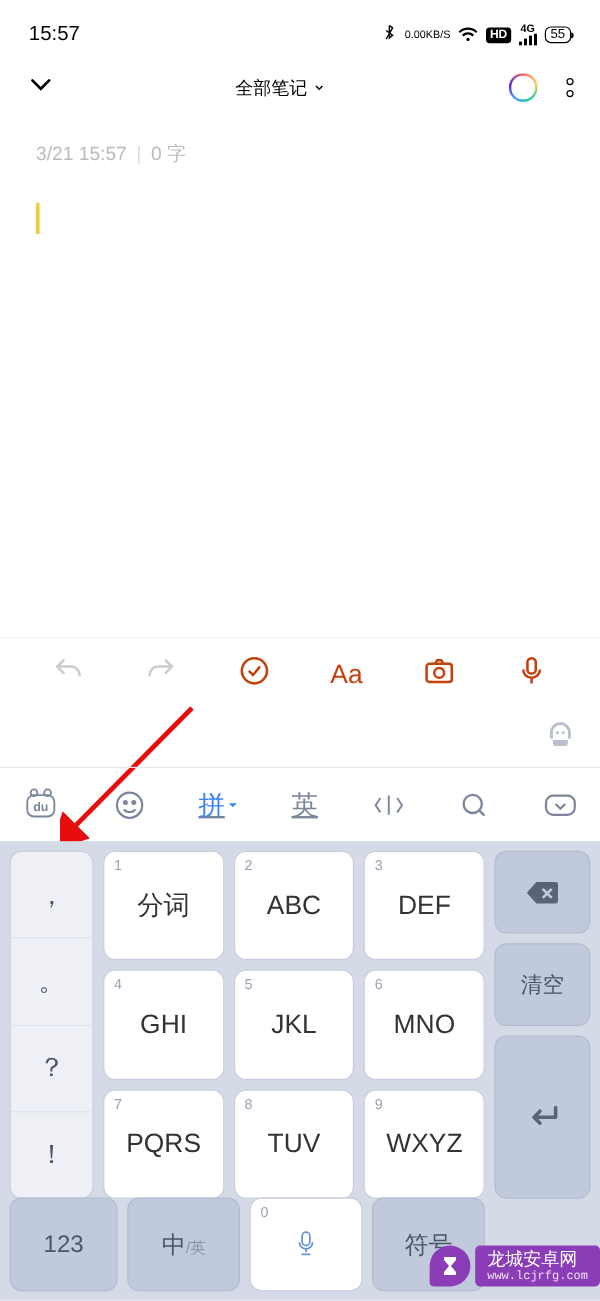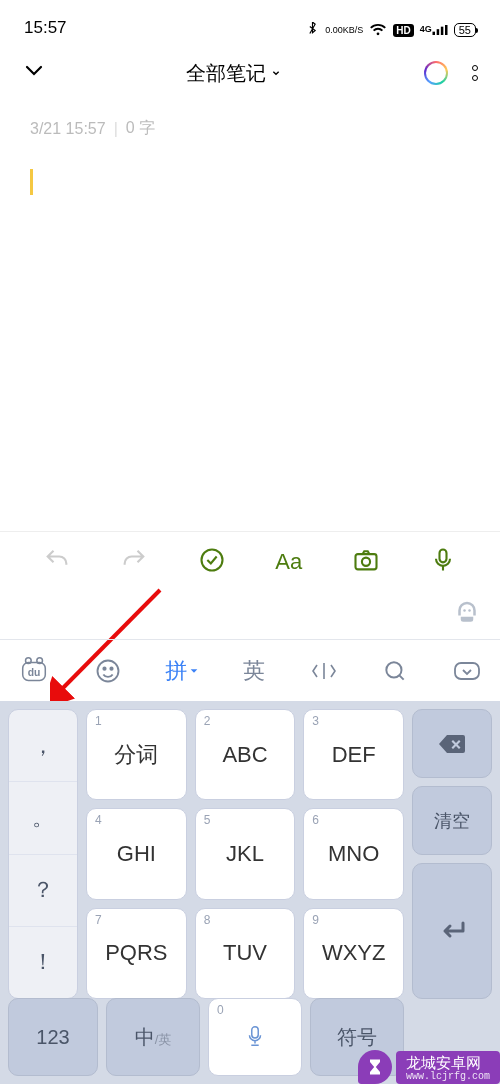--- a/index.html
+++ b/index.html
@@ -29,65 +29,65 @@
     .bat::after{content:"";position:absolute;right:-3px;top:4px;width:2px;height:5px;background:#000;border-radius:0 2px 2px 0;}
     
     .app-header {
       height: 70px;
       display: flex;
       align-items: center;
       justify-content: space-between;
       padding: 0 22px;
     }
     .header-left svg { width: 24px; height: 24px; }
-    .header-center { display:flex; align-items:center; gap:2px; font-size:20px; font-weight:500;}
+    .header-center { display:flex; align-items:center; gap:2px; font-size:15px; font-weight:500;}
     .header-right { display:flex; align-items:center; gap:24px;}
     .color-circle{width:24px;height:24px;border-radius:50%;border:2.5px solid transparent;background:linear-gradient(#fff,#fff) padding-box,conic-gradient(#ff6b6b,#feca57,#1dd1a1,#54a0ff,#5f27cd,#ff6b6b) border-box;}
     .dots{display:flex;flex-direction:column;gap:4px;}
     .dots span{width:6px;height:6px;border:1.5px solid #000;border-radius:50%;}
     
     .note-meta { padding: 10px 30px; color:#bbb; font-size:16px; display:flex; align-items:center; gap:8px;}
     .meta-sep{color:#ddd;}
     
     .editor{ padding: 20px 30px; min-height:300px;}
     .cursor{ width:3px; height:26px; background:#f5c842; animation: blink 1s step-start infinite;}
     @keyframes blink{50%{opacity:0;}}
     
     .arrow{ position:absolute; left:50px; top:585px; pointer-events:none;}
     
     .toolbar{ position:absolute; bottom:493px; width:100%; height:60px; border-top:1px solid #eee; display:flex; align-items:center; justify-content:space-around; padding:0 18px;}
-    .toolbar .tb-icon{color:#4d7c0f;}
+    .toolbar .tb-icon{color:#c2410c;}
     .toolbar .tb-icon.disabled{color:#ccc;}
     .toolbar .aa{font-size:22px; font-weight:500;}
     
     .cand-bar{ position:absolute; bottom:445px; width:100%; height:48px; display:flex; align-items:center; justify-content:flex-end; padding:0 18px;}
     .cand-bar .ai-icon{color:#b8c0cc;}
     
-    .ime-top{ position:absolute; bottom:383px; width:100%; height:62px; border-top:1px solid #e3e6ec; display:flex; align-items:center; justify-content:space-between; padding:0 18px; color:#7b8699;}
+    .ime-top{ position:absolute; bottom:383px; width:100%; height:62px; border-top:1px solid #e3e6ec; display:flex; align-items:center; justify-content:space-between; padding:0 18px; color:#7b8699;text-decoration:underline;}
     .ime-top .tab{font-size:22px; position:relative; display:flex; align-items:center; gap:2px;}
     .ime-top .tab.active{color:#3b82f6;}
     
     .kb-area{ position:absolute; bottom:0; width:100%; height:383px; background:#d4dae6; padding:8px; display:flex; gap:8px;}
     .col-left{ width:70px; display:flex; flex-direction:column; gap:0;}
     .col-left .sym-key{flex:1; background:#eef0f5; margin-bottom:8px; border-radius:10px; border:1px solid #c9cfe0; display:flex; align-items:center; justify-content:center; font-size:22px; color:#4a5568;}
     .col-left .sym-key:last-of-type{margin-bottom:0;}
     .col-left{background:#eef0f5;border-radius:10px;border:1px solid #c9cfe0; padding:0;}
     .col-left .sym-key{background:transparent;border:none;border-bottom:1px solid #dfe3ee;border-radius:0;margin:0;}
     .col-left .sym-key:last-child{border-bottom:none;}
     .main-grid{ flex:1; display:flex; flex-direction:column; gap:8px;}
     .row{ display:flex; gap:8px; flex:1;}
     .key{ flex:1; background:#fff; border:1px solid #c9cfe0; border-radius:10px; display:flex; flex-direction:column; align-items:center; justify-content:center; position:relative; font-size:22px; color:#333; font-weight:400;}
     .key .num{ position:absolute; top:4px; left:8px; font-size:12px; color:#9aa3b5;}
     .key.grey{background:#c1cadd;border-color:#b3bccf;color:#4a5568;font-size:20px;}
     .key.grey.big{font-size:18px;}
     .col-right{ width:80px; display:flex; flex-direction:column; gap:8px;}
     .bottom-row{position:absolute;bottom:8px;left:8px;right:8px;height:78px;display:flex;gap:8px;}
     .bottom-row .key{font-size:20px;}
     
-    .wm{position:absolute;right:0;bottom:0;display:flex;align-items:flex-end;gap:4px;pointer-events:none;}
+    .wm{position:absolute;right:0;bottom:12px;display:flex;align-items:flex-start;gap:4px;pointer-events:none;}
     .wm-badge{width:34px;height:34px;background:#8b3db8;border-radius:50% 50% 50% 10%;display:flex;align-items:center;justify-content:center;}
     .wm-text{background:#8b3db8;color:#fff;padding:4px 10px 2px;border-radius:4px;font-size:15px;display:flex;flex-direction:column;line-height:1.1;}
     .wm-text .sub{font-size:10px;opacity:.85;font-family:Liberation Mono, monospace;}
   </style>
 </head>
 <body>
 
 <div class="status-bar">
   <span>15:57</span>
   <div class="status-right">
@@ -100,21 +100,21 @@
       <span>0.00</span>
         <br>
         <span>KB/S</span>
     </span>
     <span>
       <svg width="18" height="14" viewBox="0 0 20 16" fill="#000">
           <path d="M10 14a1.6 1.6 0 100-3.2 1.6 1.6 0 000 3.2zm-4.2-4.5a6 6 0 018.4 0l1.6-1.6a8.3 8.3 0 00-11.6 0zM2.5 6.3a10.6 10.6 0 0115 0L19 4.8a12.8 12.8 0 00-18 0z"></path>
         </svg>
     </span>
     <span class="hd-badge">HD</span>
-    <span style="display:flex;align-items:center;line-height:.8">
+    <span style="display:flex;flex-direction:column;align-items:center;line-height:.8">
       <span style="font-size:9px;font-weight:600">4G</span>
       <svg width="16" height="10" viewBox="0 0 18 12" fill="#000">
           <rect x="0" y="8" width="3" height="4"></rect>
           <rect x="5" y="5" width="3" height="7"></rect>
           <rect x="10" y="2" width="3" height="10"></rect>
           <rect x="15" y="0" width="3" height="12"></rect>
         </svg>
     </span>
     <span class="bat">55</span>
   </div>

